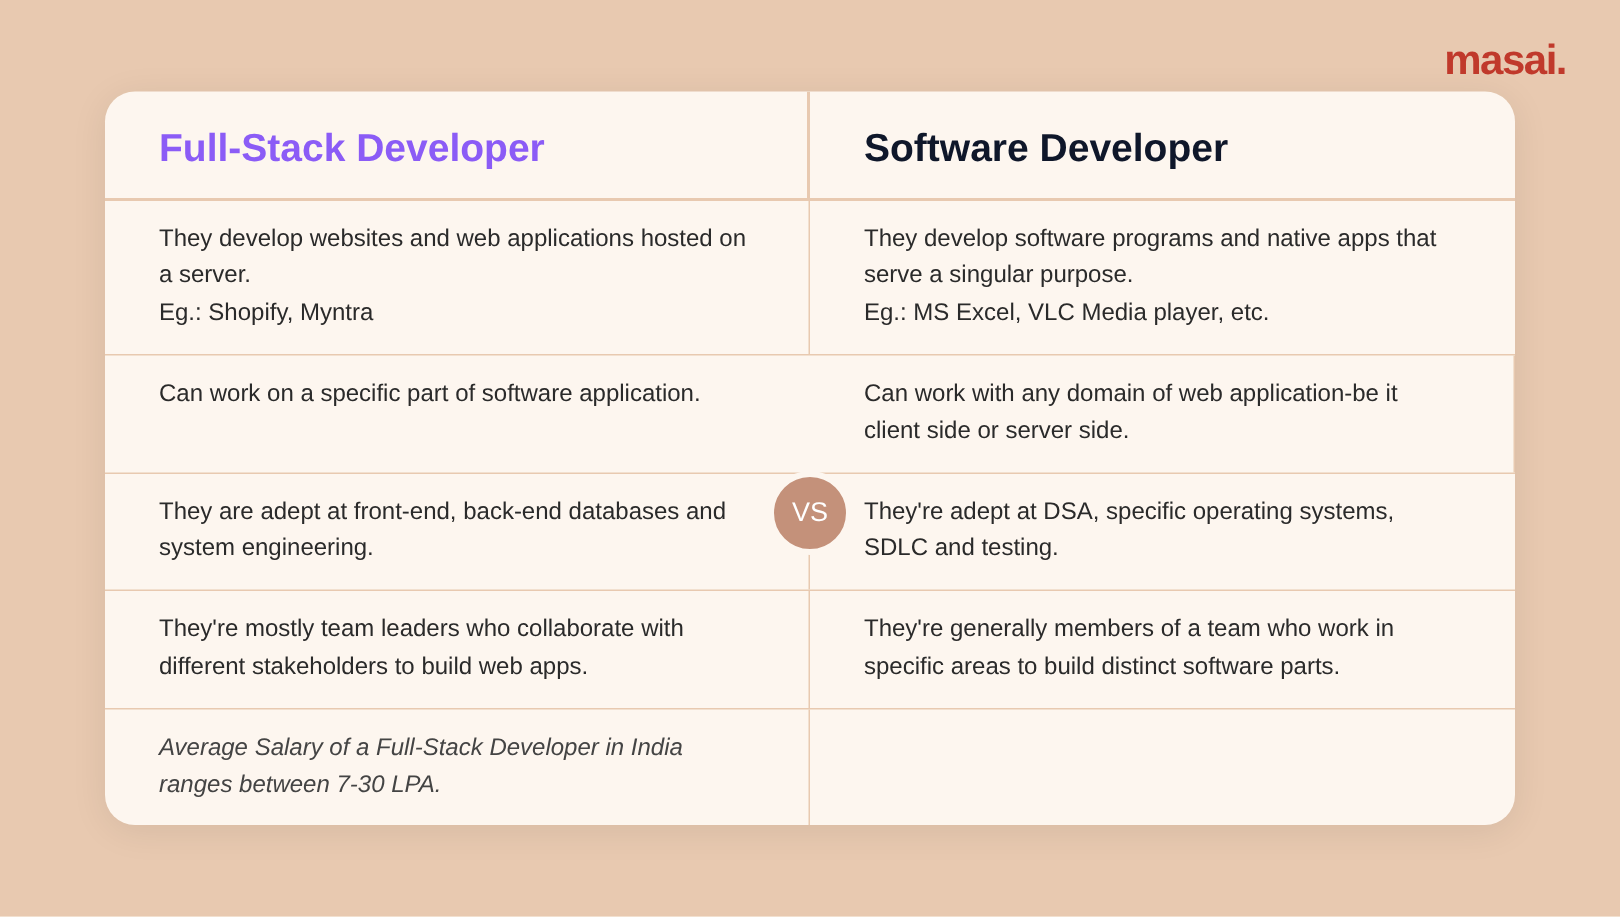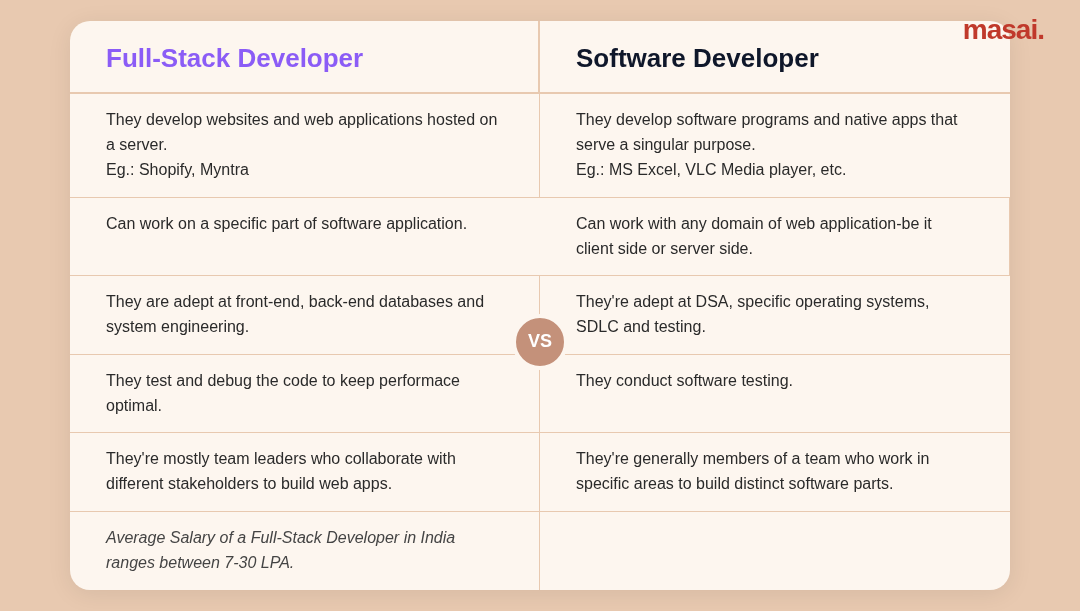--- a/index.html
+++ b/index.html
@@ -9,21 +9,21 @@
       background-color: #e8c9b0;
       font-family: 'Segoe UI', Arial, sans-serif;
       display: flex;
       align-items: center;
       justify-content: center;
       position: relative;
       overflow: hidden;
     }
     .logo {
       position: absolute;
-      top: 14px;
+      top: 24px;
       right: 36px;
       font-size: 28px;
       font-weight: 800;
       color: #1a1a1a;
       letter-spacing: -1px;
     }
     .logo span {
       color: #c0392b;
     }
     .card {
@@ -61,21 +61,21 @@
       top: 50%;
       transform: translate(-50%, -50%);
       width: 56px;
       height: 56px;
       background: #c4917a;
       border-radius: 50%;
       display: flex;
       align-items: center;
       justify-content: center;
       color: white;
-      font-weight: 700;
+      font-weight: 400;
       font-size: 18px;
       z-index: 10;
       border: 4px solid #fdf6ef;
     }
     .row {
       display: grid;
       grid-template-columns: 1fr 1fr;
       border-bottom: 1.5px solid #e8c9b0;
     }
     .row:last-child {
@@ -121,24 +121,20 @@
   </div>
         <div class="row">
     <div class="cell">Can work on a specific part of software application.</div>
     <div class="cell left">Can work with any domain of web application-be it client side or server side.</div>
   </div>
         <div class="row">
     <div class="cell left">They are adept at front-end, back-end databases and system engineering.</div>
     <div class="cell">They're adept at DSA, specific operating systems, SDLC and testing.</div>
   </div>
         <div class="row">
-    <div class="cell left">They test and debug the code to keep performace optimal.</div>
-    <div class="cell">They conduct software testing.</div>
-  </div>
-        <div class="row">
     <div class="cell left">They're mostly team leaders who collaborate with different stakeholders to build web apps.</div>
     <div class="cell">They're generally members of a team who work in specific areas to build distinct software parts.</div>
   </div>
         <div class="row">
     <div class="cell left last-row">Average Salary of a Full-Stack Developer in India ranges between 7-30 LPA.</div>
   </div>
       </div>
   </div>
 </div>
 

